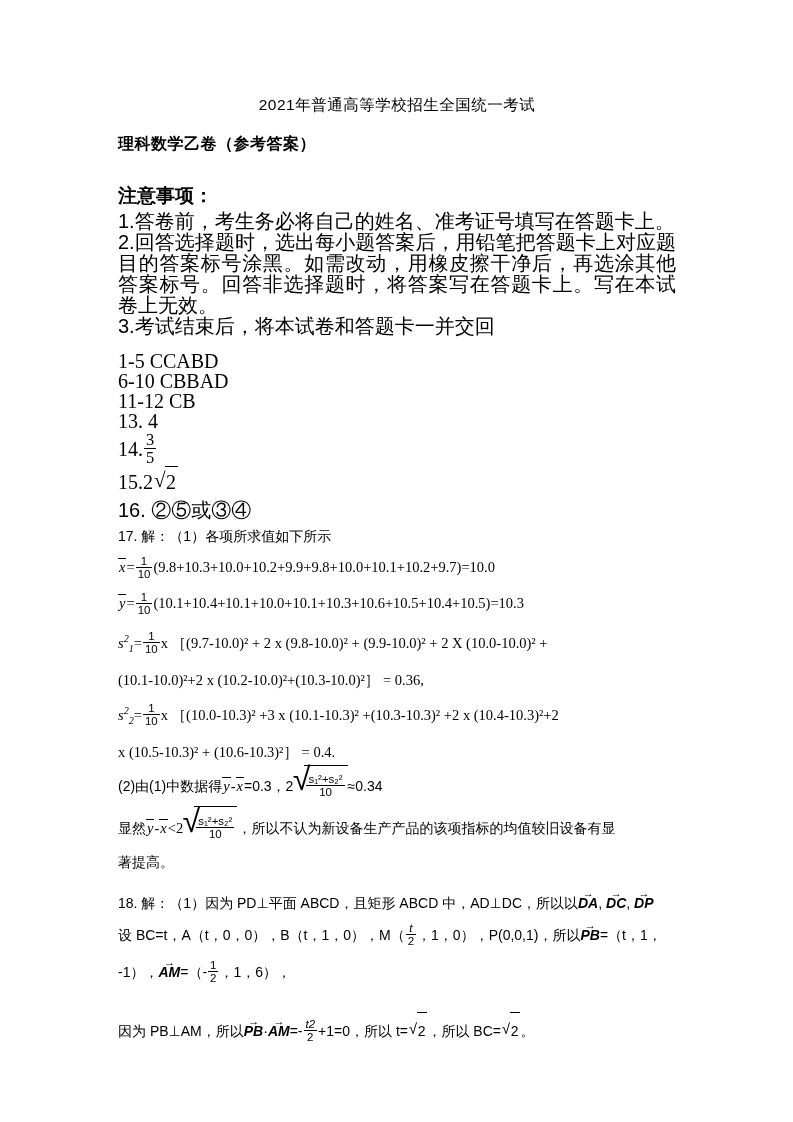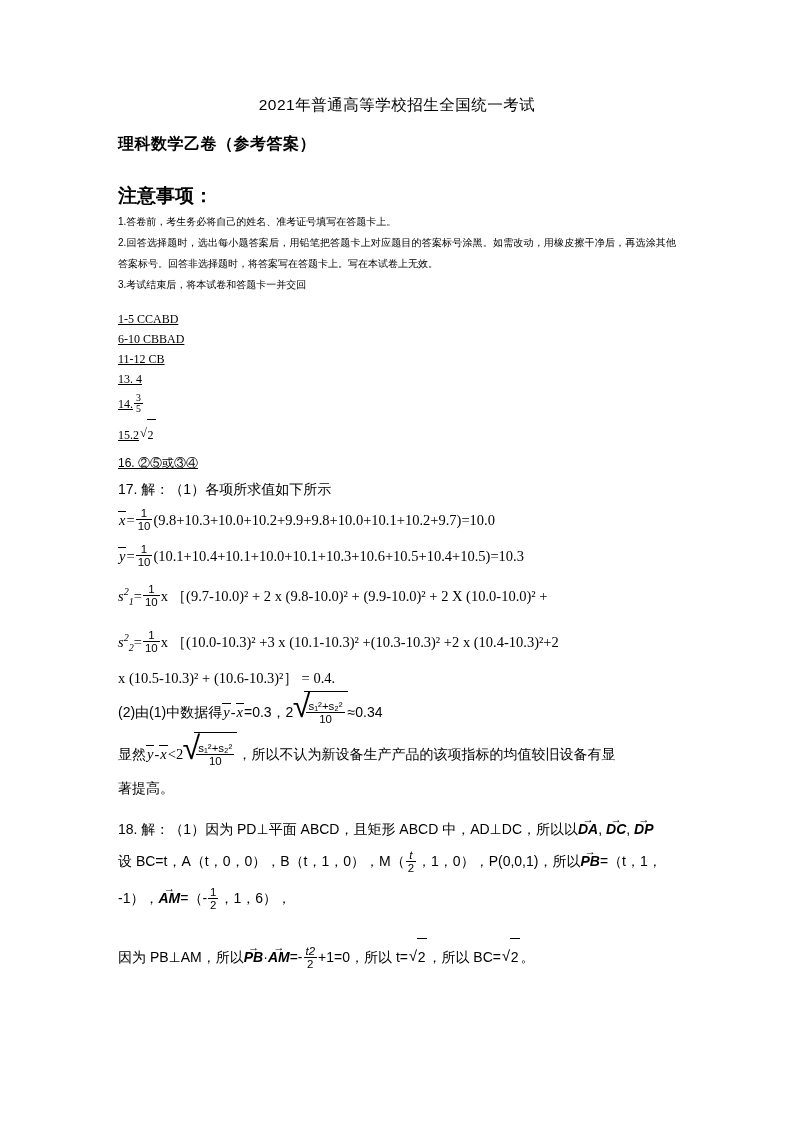--- a/index.html
+++ b/index.html
@@ -43,32 +43,31 @@
     margin: 0 0 28px 0;
   }
   .notice-head {
     font-family: "Liberation Sans", sans-serif;
     font-weight: bold;
     font-size: 19px;
     margin: 0 0 2px 0;
   }
   .notice-p {
     font-family: "Liberation Sans", sans-serif;
-    font-size: 10px;
+    font-size: 20px;
     line-height: 21px;
     margin: 0;
     text-align: justify;
   }
   .gap-sm { height: 14px; }
   .ans-line {
     font-family: "Liberation Serif", serif;
-    font-size: 12px;
+    font-size: 20px;
     line-height: 20px;
     margin: 0;
-    text-decoration: underline;
   }
   .ans-line.cjk {
     font-family: "Liberation Sans", sans-serif;
   }
   .body-line {
     font-family: "Liberation Sans", sans-serif;
     font-size: 14px;
     line-height: 26px;
     margin: 0;
     text-align: justify;
@@ -179,20 +178,23 @@
       <span class="math mi overbar">x</span><span class="math">=</span><span class="frac"><span class="num">1</span><span class="den">10</span></span><span class="math">(9.8+10.3+10.0+10.2+9.9+9.8+10.0+10.1+10.2+9.7)=10.0</span>
     </div>
 
     <div class="body-line tall">
       <span class="math mi overbar">y</span><span class="math">=</span><span class="frac"><span class="num">1</span><span class="den">10</span></span><span class="math">(10.1+10.4+10.1+10.0+10.1+10.3+10.6+10.5+10.4+10.5)=10.3</span>
     </div>
 
     <div class="body-line tall">
       <span class="math mi"><span>s</span><sup>2</sup><sub>1</sub></span><span class="math">=</span><span class="frac"><span class="num">1</span><span class="den">10</span></span><span class="math">x ［(9.7-10.0)² + 2 x (9.8-10.0)² + (9.9-10.0)² + 2 X (10.0-10.0)² +</span>
     </div>
+    <div class="body-line">
+      <span class="math">(10.1-10.0)²+2 x (10.2-10.0)²+(10.3-10.0)²］ = 0.36,</span>
+    </div>
 
     <div class="body-line tall">
       <span class="math mi"><span>s</span><sup>2</sup><sub>2</sub></span><span class="math">=</span><span class="frac"><span class="num">1</span><span class="den">10</span></span><span class="math">x ［(10.0-10.3)² +3 x (10.1-10.3)² +(10.3-10.3)² +2 x (10.4-10.3)²+2</span>
     </div>
     <div class="body-line">
       <span class="math">x (10.5-10.3)² + (10.6-10.3)²］ = 0.4.</span>
     </div>
 
     <div class="body-line" style="line-height:40px">
       <span>(2)由(1)中数据得</span><span class="math mi overbar">y</span><span class="math">-</span><span class="math mi overbar">x</span><span>=0.3，2</span><span class="sqrt big"><span class="rad"><span class="frac"><span class="num">s₁²+s₂²</span><span class="den">10</span></span></span></span><span>≈0.34</span>

